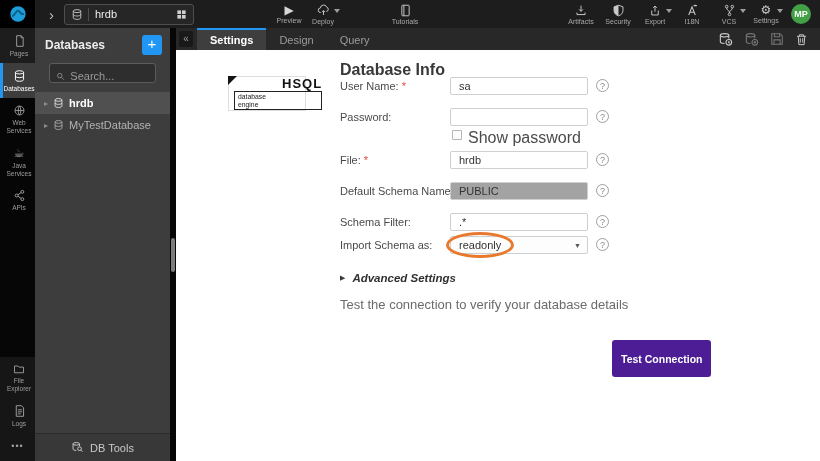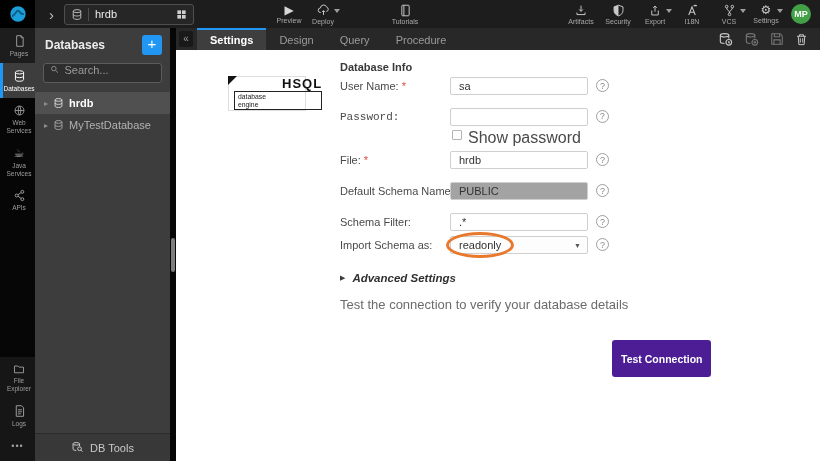--- a/index.html
+++ b/index.html
@@ -39,21 +39,21 @@
   .nav-item.active .nlbl { color:#fff; }
   .nav-spacer { flex:1; background:#060606; }
   .coffee-glyph { font-size:12px; line-height:13px; }
   .nav-ellipsis { color:#9e9e9e; font-size:9px; letter-spacing:1px; text-align:center; padding:8px 0 10px; }
 
   
   .db-panel { position:absolute; top:28px; left:35px; width:135px; height:433px; background:#3d3d3d; }
   .panel-header { display:flex; align-items:center; justify-content:space-between; padding:7px 8px 6px 10px; }
   .panel-title { color:#ececec; font-size:12px; font-weight:bold; }
   .add-btn { width:20px; height:20px; background:#2196f3; border-radius:3px; color:#fff; font-size:15px; line-height:18px; text-align:center; }
-  .search-wrap { margin:2px 8px 9px; height:20px; background:#2e2e2e; border:1px solid #5c5c5c; border-radius:3px; display:flex; align-items:flex-start; padding:0 6px; }
+  .search-wrap { margin:2px 14px 9px; height:20px; background:#2e2e2e; border:1px solid #5c5c5c; border-radius:3px; display:flex; align-items:flex-end; padding:0 6px; }
   .search-wrap input { background:transparent; border:none; outline:none; color:#bdbdbd; font-size:11px; width:100%; margin-left:5px; font-family:inherit; }
   .search-wrap input::placeholder { color:#9a9a9a; }
   .tree-item { height:22px; display:flex; align-items:center; padding-left:9px; color:#b2b2b2; font-size:11px; }
   .tree-item .tcaret { color:#8d8d8d; font-size:8px; margin-right:5px; }
   .tree-item.selected { background:#505050; color:#fff; font-weight:bold; }
   .tree-item svg { margin-right:5px; }
   .panel-footer { position:absolute; bottom:0; left:0; width:100%; height:28px; background:#383838; border-top:1px solid #2b2b2b; display:flex; align-items:center; justify-content:center; color:#c9c9c9; font-size:11px; gap:6px; }
   .panel-strip { position:absolute; top:28px; left:170px; width:6px; height:433px; background:#060606; }
   .scroll-thumb { position:absolute; top:210px; left:1px; width:4px; height:34px; background:#7d7d7d; border-radius:2px; }
 
@@ -67,28 +67,28 @@
 
   
   .content { position:absolute; top:50px; left:176px; width:644px; height:411px; background:#fff; }
 
   .hsql-logo { position:absolute; left:52px; top:26px; width:78px; height:35px; background:#fff; border:1px solid #dedede; display:flex; align-items:center; padding:2px; }
   .hsql-logo::before { content:""; position:absolute; top:-1px; left:-1px; border-top:9px solid #141414; border-right:9px solid transparent; }
   .hsql-text { margin-left:3px; }
   .hsql-title { font-size:13px; font-weight:bold; letter-spacing:1px; color:#111; line-height:1;margin-left:48px; }
   .engine-box { border:1px solid #222; padding:1px 3px; margin-top:1px; font-size:6.8px; line-height:1.15; color:#222; }
 
-  .form-heading { position:absolute; left:164px; top:11px; font-size:11px; font-weight:bold; color:#383838; }
+  .form-heading { position:absolute; left:164px; top:11px; font-size:16px; font-weight:bold; color:#383838; }
   .frow { position:absolute; left:164px; width:460px; height:18px; }
   .flabel { position:absolute; left:0; top:3px; font-size:11px; color:#4a4a4a; }
   .req { color:#e04b3f; margin-left:3px; }
   .finput { position:absolute; left:110px; top:0; width:138px; height:18px; border:1px solid #cfcfcf; border-radius:2px; font-size:11px; color:#333; padding:0 8px; outline:none; font-family:inherit; background:#fff; }
   .finput.ro { background:#a3a3a3; }
   .help { position:absolute; left:256px; top:2px; width:13px; height:13px; border:1px solid #9e9e9e; border-radius:50%; color:#8a8a8a; font-size:9px; display:flex; align-items:center; justify-content:center; }
-  .r-user { top:27px; } .r-pass { top:58px;font-family:Liberation Mono, monospace; } .r-showpw { top:79px; height:12px; }
+  .r-user { top:27px; } .r-pass { top:58px; } .r-showpw { top:79px; height:12px; }
   .r-file { top:101px; } .r-schema { top:132px; } .r-filter { top:163px; } .r-import { top:186px;text-decoration:underline; }
   .r-adv { top:219px;font-style:italic; } .r-test { top:242px; height:20px; }
   .checkbox { position:absolute; left:112px; top:1px; width:10px; height:10px; border:1px solid #b5b5b5; border-radius:1px; background:#fdfdfd; }
   .cb-label { position:absolute; left:128px; top:0; font-size:16px; color:#4a4a4a; }
   .fselect { position:absolute; left:110px; top:0; width:138px; height:18px; border:1px solid #cfcfcf; border-radius:2px; background:#fdfdfd; font-size:11px; color:#333; display:flex; align-items:center; padding:0 18px 0 8px; }
   .fselect .scaret { position:absolute; right:6px; top:5px; font-size:7px; color:#555; }
   .annotation { position:absolute; left:270px; top:182px; width:68px; height:26px; border:3px solid #e8792c; border-radius:50%; }
   .adv-caret { font-size:7px; color:#3c3c3c; margin-right:7px; }
   .adv-text { font-size:11.5px; font-weight:bold; color:#2f2f2f; }
   .r-adv { display:flex; align-items:center; }
@@ -290,21 +290,20 @@
 </div>
 <div class="panel-strip">
   <div class="scroll-thumb"></div>
 </div>
 
 <div class="tabbar">
   <div class="collapse-btn">«</div>
   <div class="tab active">Settings</div>
   <div class="tab">Design</div>
   <div class="tab">Query</div>
-  <div class="tab">Procedure</div>
   <div class="tab-actions">
     <svg width="15" height="15" viewBox="0 0 16 16" stroke="#c9c9c9" fill="none" stroke-width="1.2">
       <ellipse cx="7" cy="3.5" rx="4.5" ry="1.8"></ellipse>
         <path d="M2.5 3.5v7c0 1 2 1.8 4.5 1.8"></path>
         <path d="M11.5 3.5V6.8"></path>
         <circle cx="11.5" cy="11" r="3"></circle>
         <path d="M11.5 9.7v1.6l1.1.7"></path>
     </svg>
     <svg class="dim" width="15" height="15" viewBox="0 0 16 16" stroke="#c9c9c9" fill="none" stroke-width="1.2">
       <ellipse cx="7" cy="3.5" rx="4.5" ry="1.8"></ellipse>

